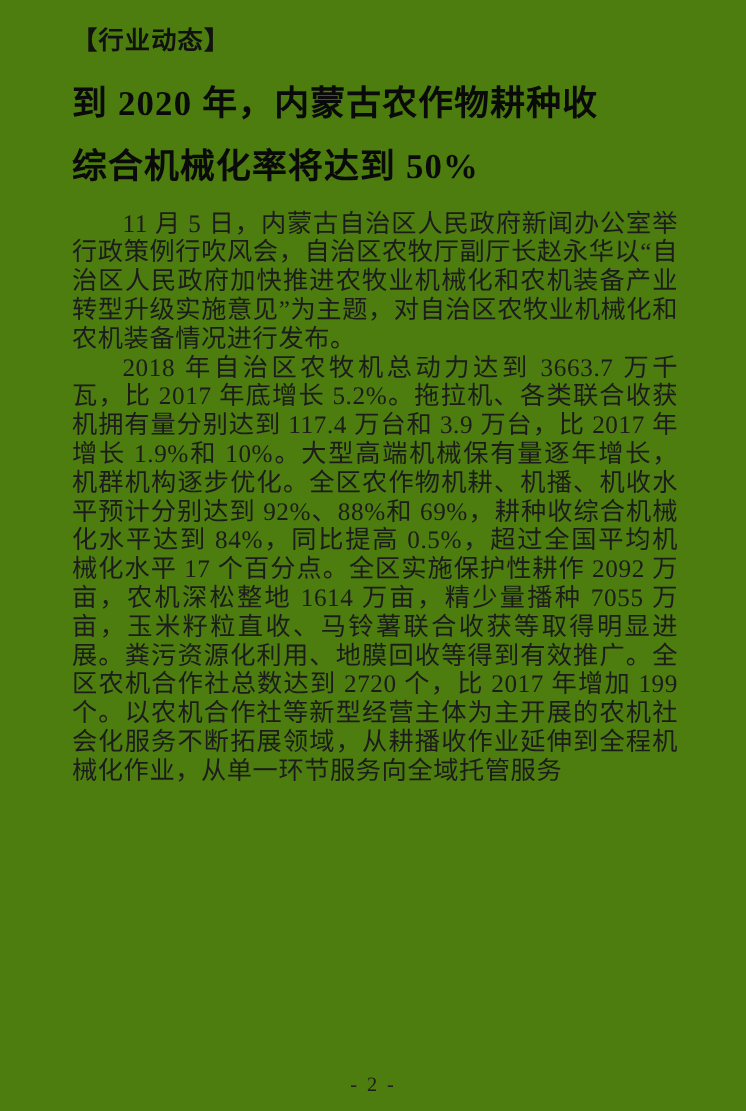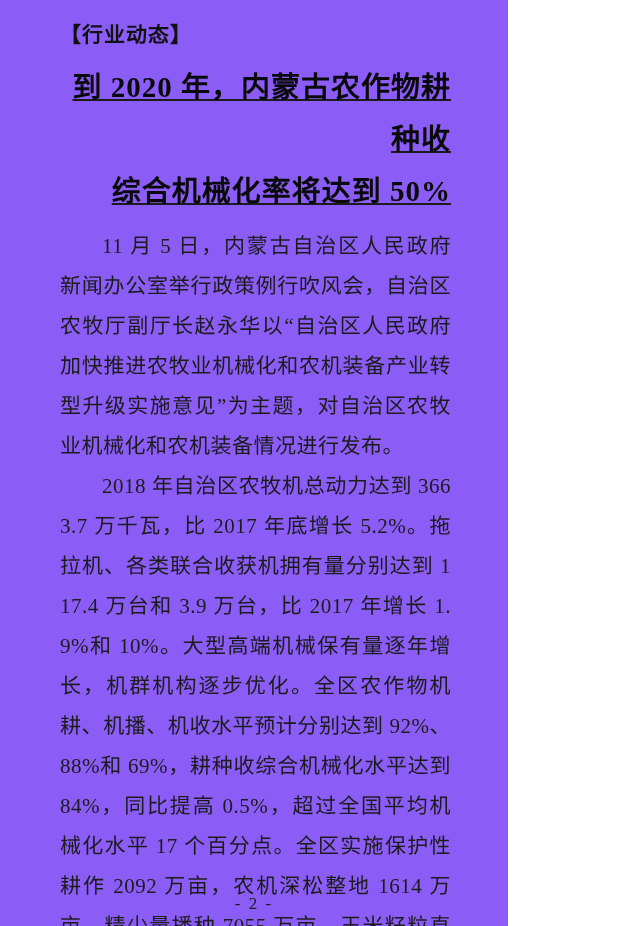--- a/index.html
+++ b/index.html
@@ -2,60 +2,59 @@
 <html lang="zh-CN"><head>
 <meta charset="utf-8">
 <style>
   html, body {
     margin: 0;
     padding: 0;
     background: #ffffff;
   }
   .page {
     position: relative;
-    width: 508px;
+    width: 622px;
     height: 926px;
-    background: #8b5cf6;
+    background: #4d7c0f;
     color: #1c1c1c;
     font-family: "Liberation Serif", "DejaVu Serif", serif;
     overflow: hidden;
     box-sizing: border-box;
   }
   .content {
     padding: 20px 57px 0 60px;
     box-sizing: border-box;
   }
   .section-header {
     font-family: "Liberation Sans", "DejaVu Sans", sans-serif;
     font-size: 21px;
     font-weight: 700;
     color: #111111;
     letter-spacing: 1px;
     line-height: 26px;
     margin: 2px 0 0 0;
   }
   .title-block {
     margin-top: 13px;
-    text-align: right;
-    text-decoration: underline;
+    text-align: left;
   }
   .title-line {
     font-size: 29px;
     font-weight: 700;
     color: #0a0a0a;
     line-height: 52px;
     letter-spacing: 1px;
   }
   .body-text {
     margin-top: 9px;
   }
   .body-text p {
     margin: 0;
     font-size: 21px;
-    line-height: 40px;
+    line-height: 24px;
     color: #1c1c1c;
     text-align: justify;
     text-justify: inter-ideograph;
     text-indent: 2em;
     letter-spacing: 0.5px;
     word-break: break-all;
   }
   .page-footer {
     position: absolute;
     bottom: 12px;

